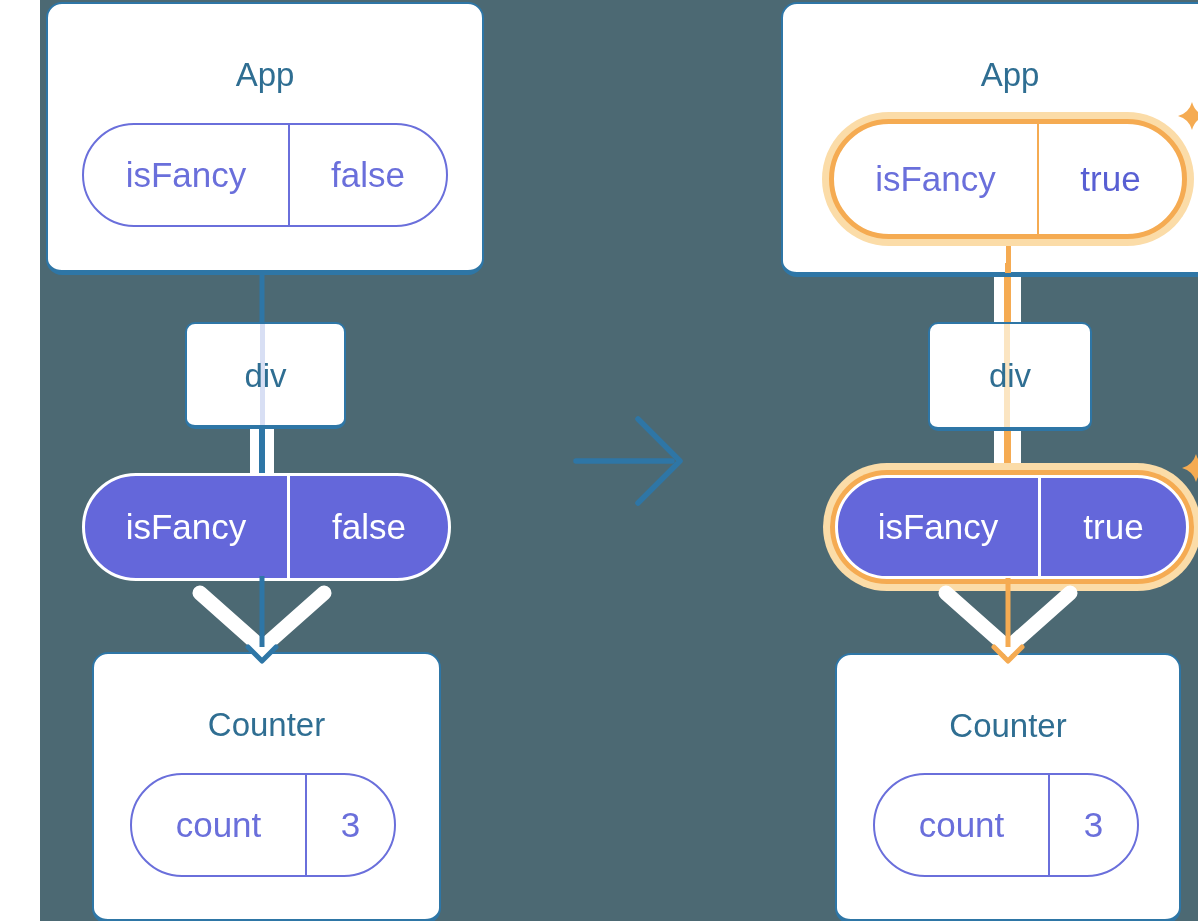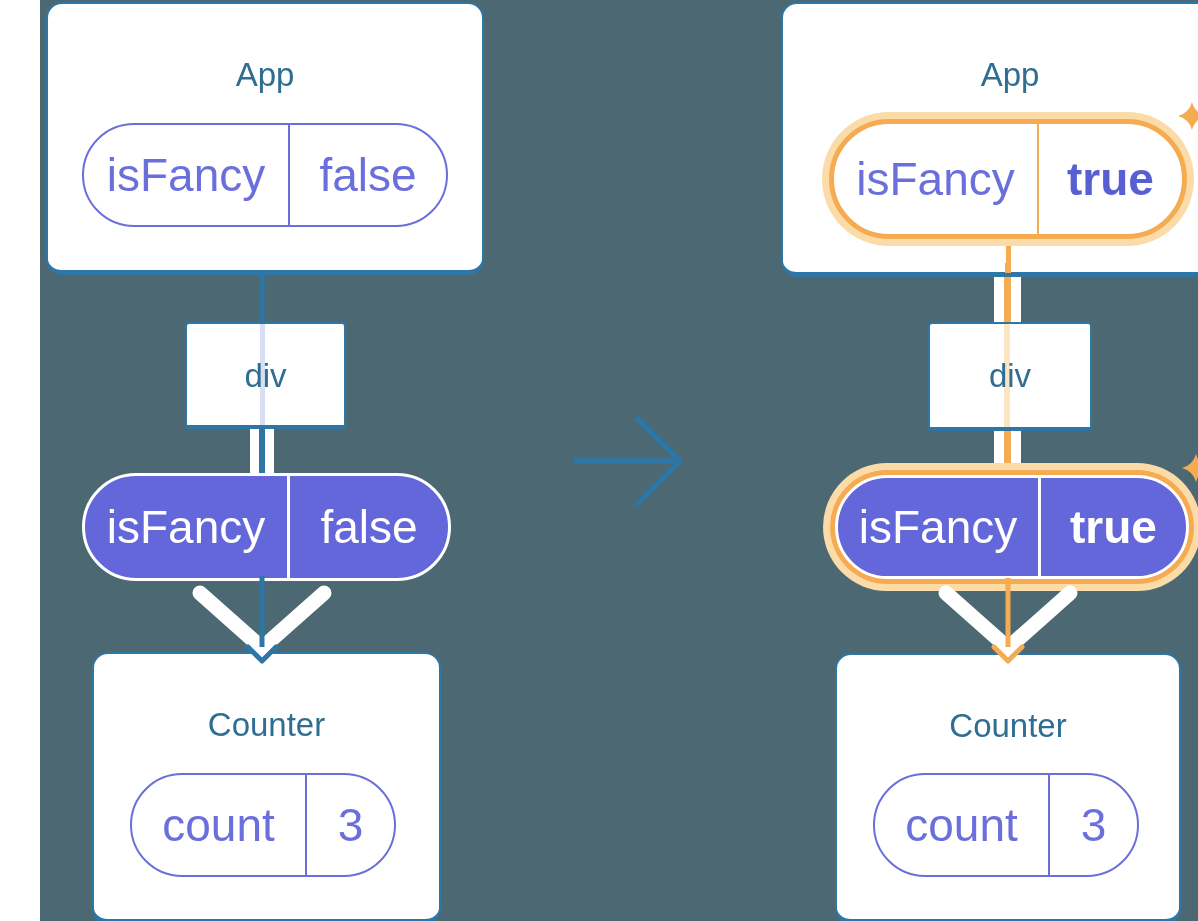--- a/index.html
+++ b/index.html
@@ -8,34 +8,34 @@
     --orange:#F5AB52; --orange_halo:#FBDCA8;
     --lavender_line:#D8DFF4; --light_orange_line:#FBE5C2;
   }
   html,body{margin:0;padding:0;}
   body{font-family:"Liberation Sans",sans-serif;}
   #canvas{position:relative;width:1198px;height:921px;background:var(--background);overflow:hidden;margin-left:40px;}
   svg.layer{position:absolute;left:0;top:0;pointer-events:none;}
   #under-layer{z-index:1;} #over-layer{z-index:3;}
   .card{position:absolute;z-index:2;background:#fff;border:2px solid var(--stroke);
         border-bottom-width:5px;border-radius:16px;}
-  .card.small{border-radius:4px;border-bottom-width:4px;}
+  .card.small{border-radius:10px;border-bottom-width:4px;}
   .card-title{position:absolute;left:0;right:0;text-align:center;color:var(--title_text);
         font-size:33px;font-weight:500;line-height:42px;}
-  .pill{position:absolute;display:flex;align-items:stretch;border-radius:999px;font-size:46px;}
+  .pill{position:absolute;display:flex;align-items:stretch;border-radius:999px;font-size:35px;}
   .pill-cell{display:flex;align-items:center;justify-content:center;flex:1;}
   .pill.outline{border:2px solid var(--purple);color:var(--purple);background:#fff;}
   .pill.outline .pill-cell.value{border-left:2px solid var(--purple);}
   .pill.filled{background:var(--purple_fill);border:3px solid #fff;color:#fff;}
   .pill.filled .pill-cell.value{border-left:3px solid #fff;}
   .pill.ring-orange{box-shadow:0 0 0 5px var(--orange),0 0 0 12px var(--orange_halo);}
   .pill.orange-outline{background:#fff;border:5px solid var(--orange);color:var(--purple);
         box-shadow:0 0 0 7px var(--orange_halo);}
   .pill.orange-outline .pill-cell.value{border-left:2px solid var(--orange);}
-  .bold-val{font-weight:700;color:var(--purple_bold);}
+  .bold-val{font-weight:400;color:var(--purple_bold);}
   .pill.filled .bold-val{color:#fff;}
   .vline{position:absolute;top:0;bottom:0;}
   .vline.lav{width:5px;background:var(--lavender_line);}
   .vline.lor{width:6px;background:var(--light_orange_line);}
   .vline.orangeline{width:5px;background:var(--orange);}
   .stroke-teal{stroke:var(--stroke);} .stroke-orange{stroke:var(--orange);}
   .fill-teal{fill:var(--stroke);} .fill-orange{fill:var(--orange);} .fill-white{fill:#fff;}
 </style>
 </head>
 <body>

